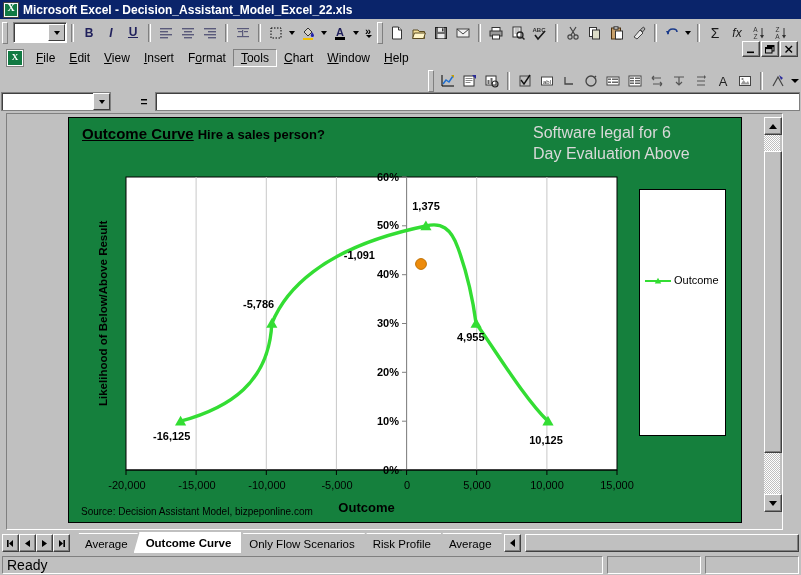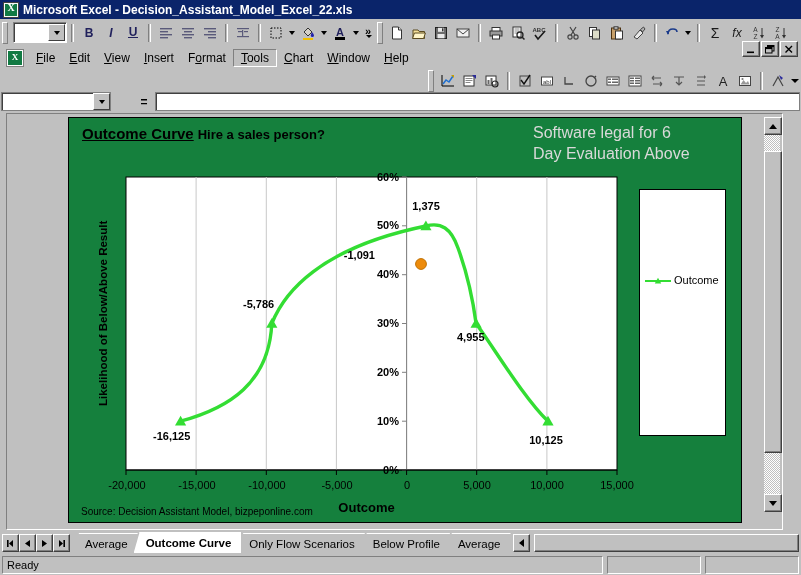--- a/index.html
+++ b/index.html
@@ -177,21 +177,21 @@
     box-shadow:inset -1px -1px 0 #808080;display:flex;align-items:center;justify-content:center;flex:none;}
   .hsplit{flex:1;height:16px;margin:0 2px 0 4px;background:#c0c0c0;
     border:1px solid #fff;border-right-color:#404040;border-bottom-color:#404040;
     box-shadow:inset -1px -1px 0 #808080;}
 
   
   .statusbar{position:absolute;left:0;top:554px;width:801px;height:21px;background:#c0c0c0;
      display:flex;align-items:center;}
   .stpane{height:16px;margin:0 2px;
     border:1px solid #808080;border-right-color:#fff;border-bottom-color:#fff;
-    display:flex;align-items:center;padding:0 4px;font-size:11px;}
+    display:flex;align-items:center;padding:0 4px;font-size:14px;}
   .stmain{flex:1;}
   .stsm{width:84px;}
 </style>
 </head>
 <body>
 
 <div class="app">
 
   <div class="titlebar">
     <div class="xl-logo"></div>
@@ -741,21 +741,21 @@
       <div class="tab">
         <span>Average</span>
       </div>
       <div class="tab active">
         <span>Outcome Curve</span>
       </div>
       <div class="tab">
         <span>Only Flow Scenarios</span>
       </div>
       <div class="tab">
-        <span>Below Profile</span>
+        <span>Risk Profile</span>
       </div>
       <div class="tab">
         <span>Average</span>
       </div>
     </div>
 
     <div class="tabscroll">
         <i class="tri-l"></i>
       </div>
     <div class="hsplit"></div>

